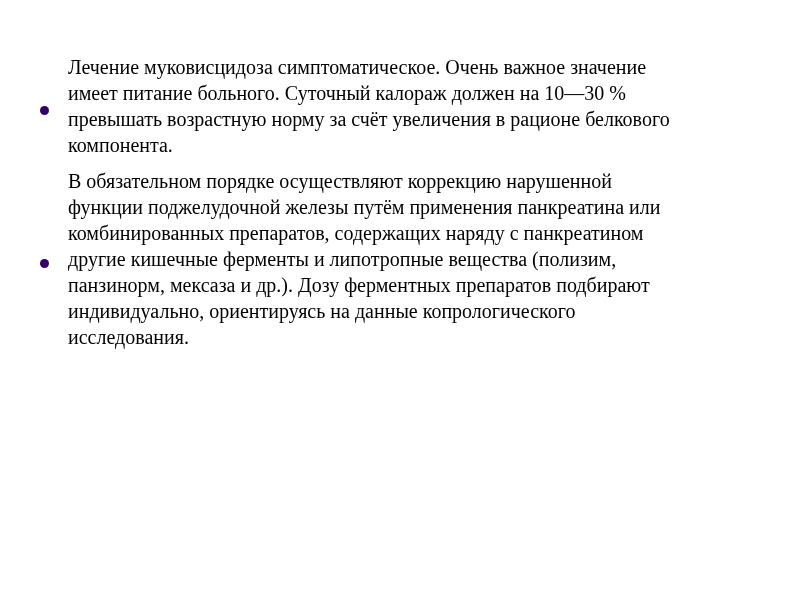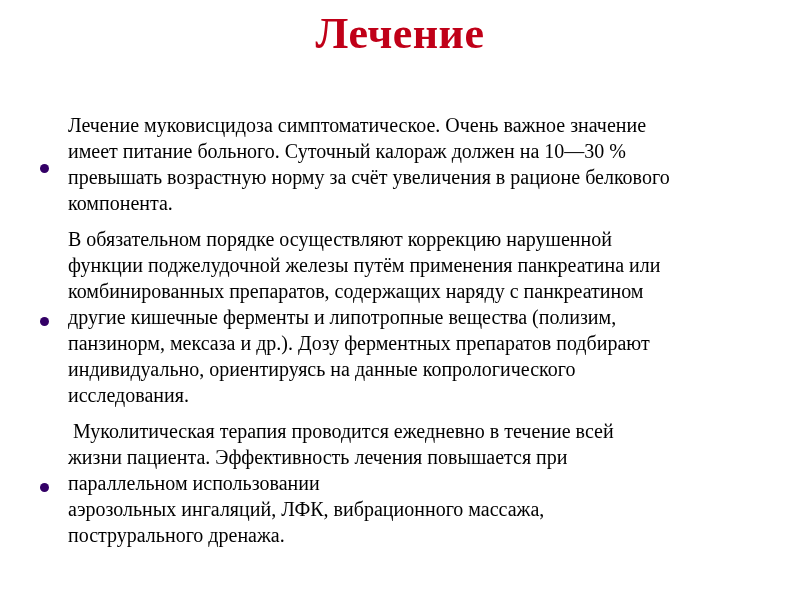--- a/index.html
+++ b/index.html
@@ -49,21 +49,20 @@
     color: var(--color-text, #000000);
     font-size: 20px;
     line-height: 26px;
     width: 704px;
   }
 </style>
 </head>
 <body>
 
 <div class="slide">
-  <h1 class="slide-title">Лечение</h1>
 
   <div class="content">
 
     <div class="bullet-item">
       <span class="bullet-dot"></span>
       <div class="bullet-text">Лечение муковисцидоза симптоматическое. Очень важное значение
 имеет питание больного. Суточный калораж должен на 10—30 %
 превышать возрастную норму за счёт увеличения в рационе белкового
 компонента.</div>
     </div>
@@ -72,23 +71,15 @@
       <span class="bullet-dot"></span>
       <div class="bullet-text">В обязательном порядке осуществляют коррекцию нарушенной
 функции поджелудочной железы путём применения панкреатина или
 комбинированных препаратов, содержащих  наряду с панкреатином
 другие кишечные ферменты и липотропные вещества (полизим,
 панзинорм, мексаза и др.). Дозу ферментных препаратов подбирают
 индивидуально, ориентируясь на данные копрологического
 исследования.</div>
     </div>
 
-    <div class="bullet-item">
-      <span class="bullet-dot"></span>
-      <div class="bullet-text">&nbsp;Муколитическая терапия проводится ежедневно в течение всей
-жизни пациента. Эффективность лечения повышается при
-параллельном использовании
-аэрозольных ингаляций,  ЛФК, вибрационного массажа,
-пострурального дренажа.</div>
-    </div>
 
   </div>
 </div>
 
 </body></html>

